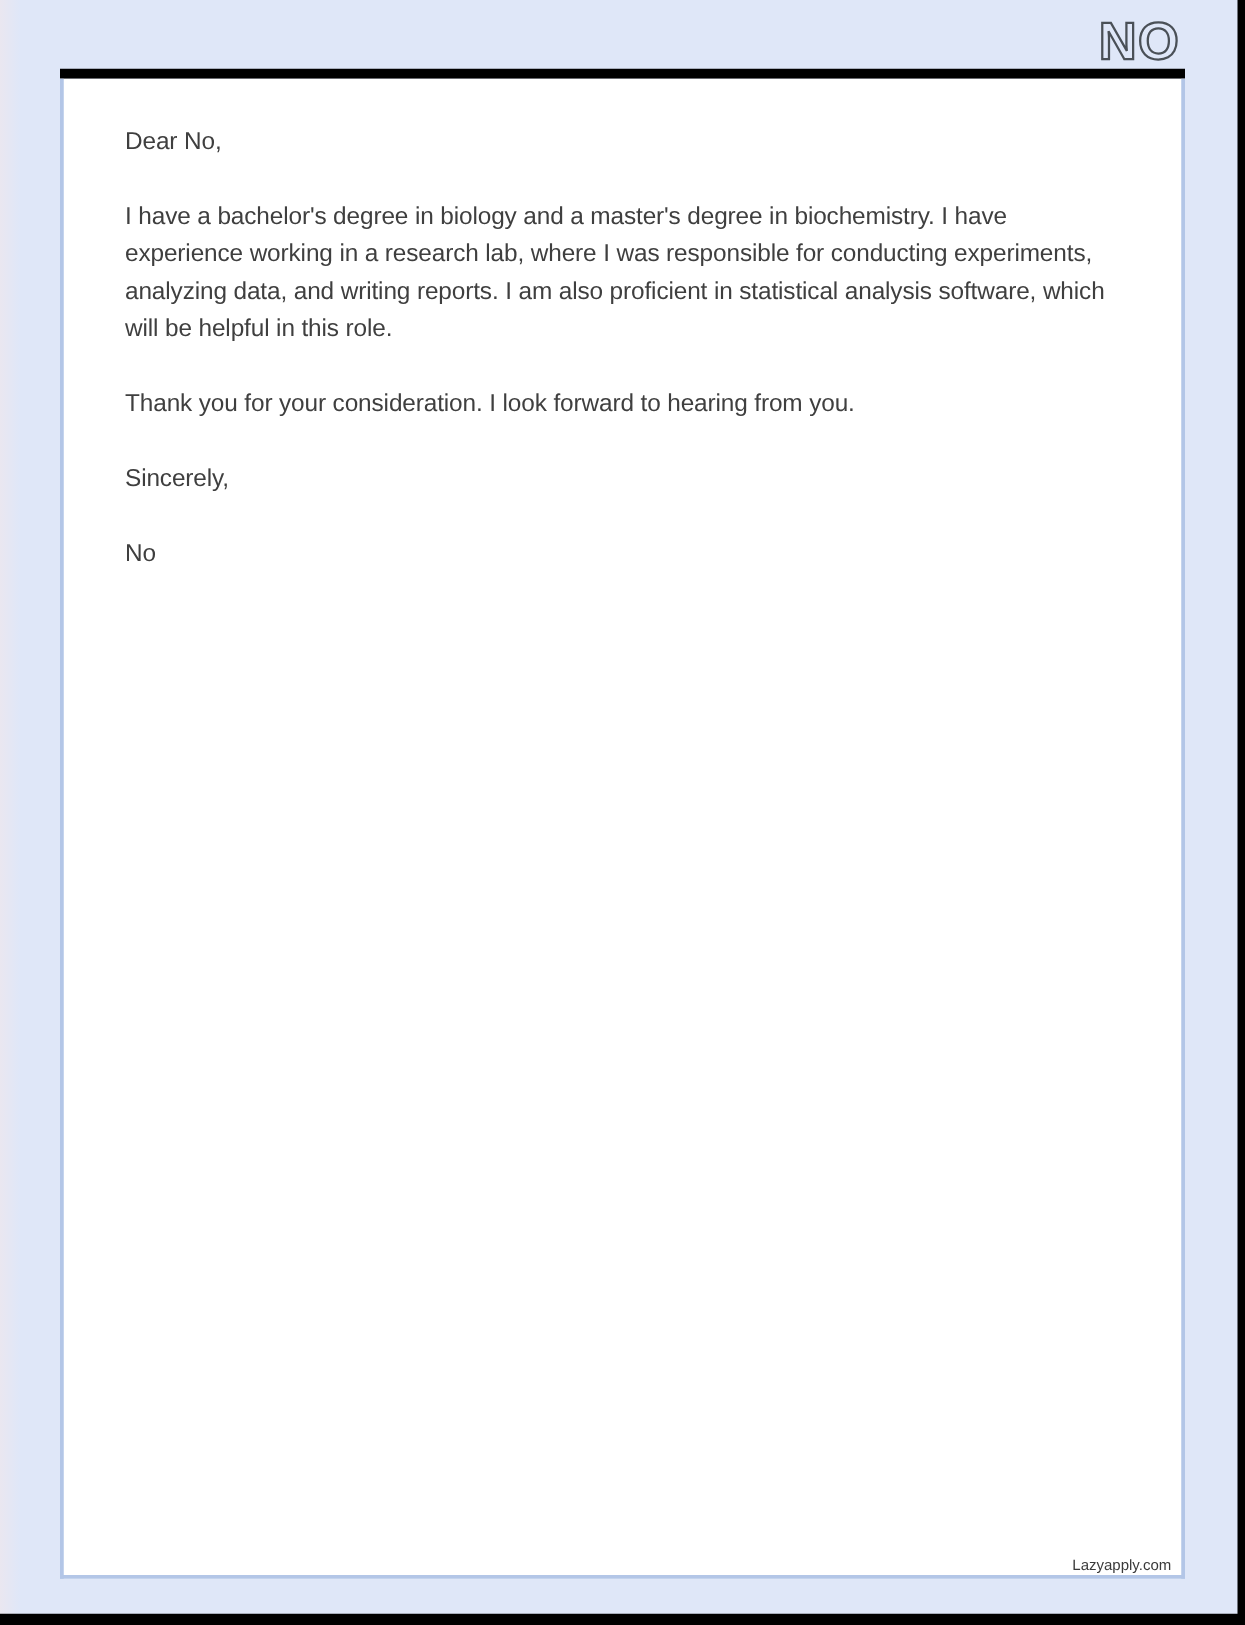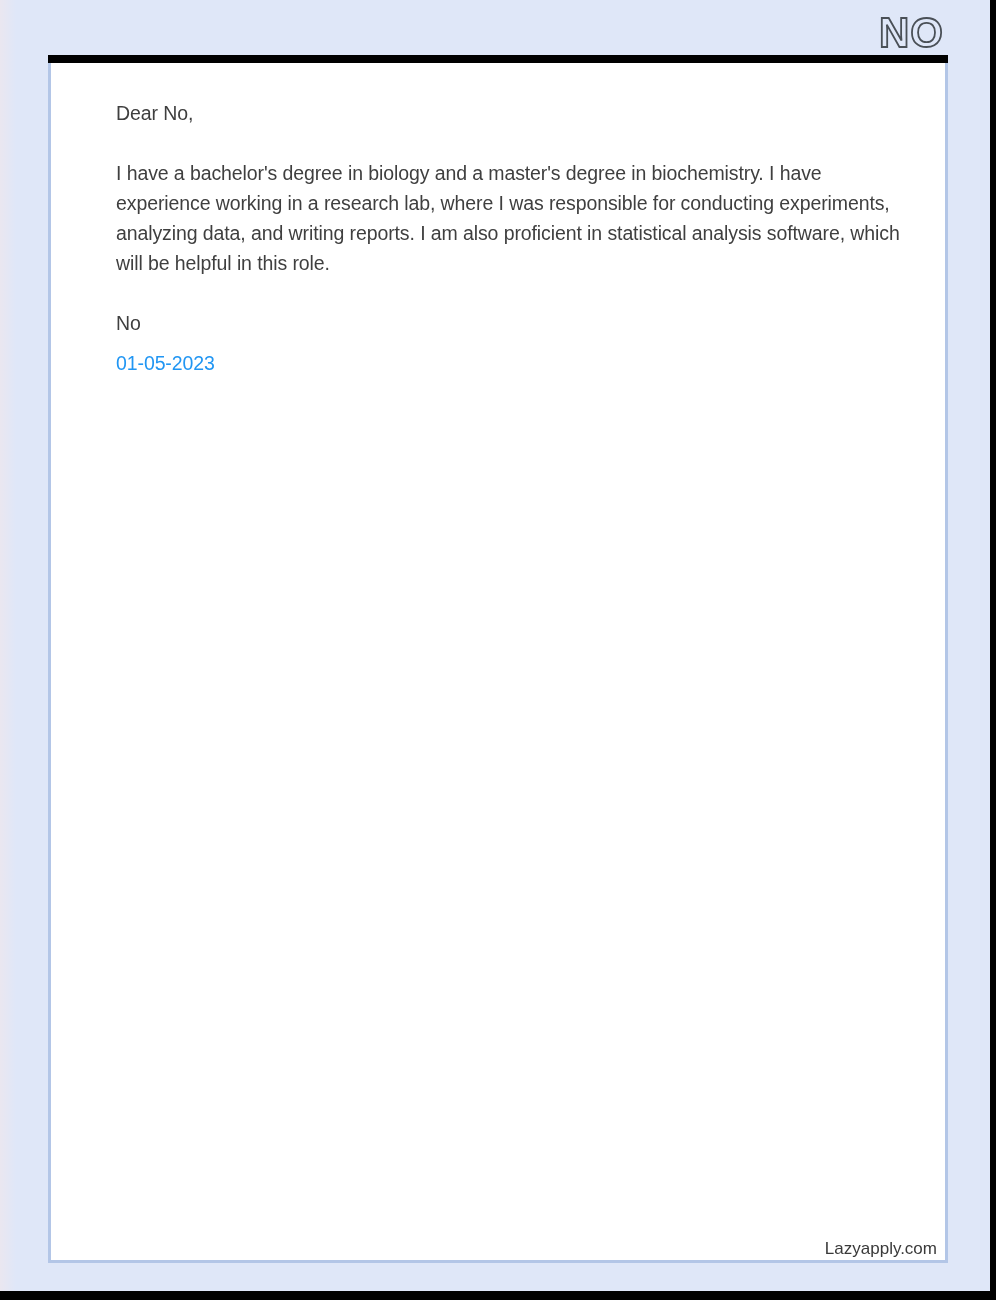--- a/index.html
+++ b/index.html
@@ -41,28 +41,28 @@
     border: 3px solid #b3c6e7;
     border-top: none;
   }
   .content {
     padding: 35px 45px 0 49px;
     font-size: 19.5px;
     line-height: 30px;
     letter-spacing: -0.1px;
     color: #3f3f3f;
   }
-  .content p { margin: 0 0 30px 16px; }
+  .content p { margin: 0 0 30px 0; }
   p.signature { margin-bottom: 10px; }
   p.date { color: #2196f3; }
   .watermark {
     position: absolute;
     right: 8px;
     bottom: 1px;
-    font-size: 17px;
+    font-size: 12px;
     color: #3a3a3a;
   }
   .edge-right {
     position: absolute;
     top: 0;
     right: 0;
     width: 6px;
     height: 100%;
     background: #000000;
   }
@@ -81,22 +81,23 @@
 <div class="canvas">
 
   <div class="logo">NO</div>
 
   <div class="top-rule"></div>
 
   <div class="page">
     <div class="content">
       <p class="salutation">Dear No,</p>
       <p>I have a bachelor's degree in biology and a master's degree in biochemistry. I have experience working in a research lab, where I was responsible for conducting experiments, analyzing data, and writing reports. I am also proficient in statistical analysis software, which will be helpful in this role.</p>
+      <p>Thank you for your consideration. I look forward to hearing from you.</p>
+      <p class="closing">Sincerely,</p>
       <p class="signature">No</p>
-      <p class="date">01-05-2023</p>
     </div>
     <div class="watermark">Lazyapply.com</div>
   </div>
 
   <div class="edge-right"></div>
   <div class="edge-bottom"></div>
 
 </div>
 
 </body></html>

